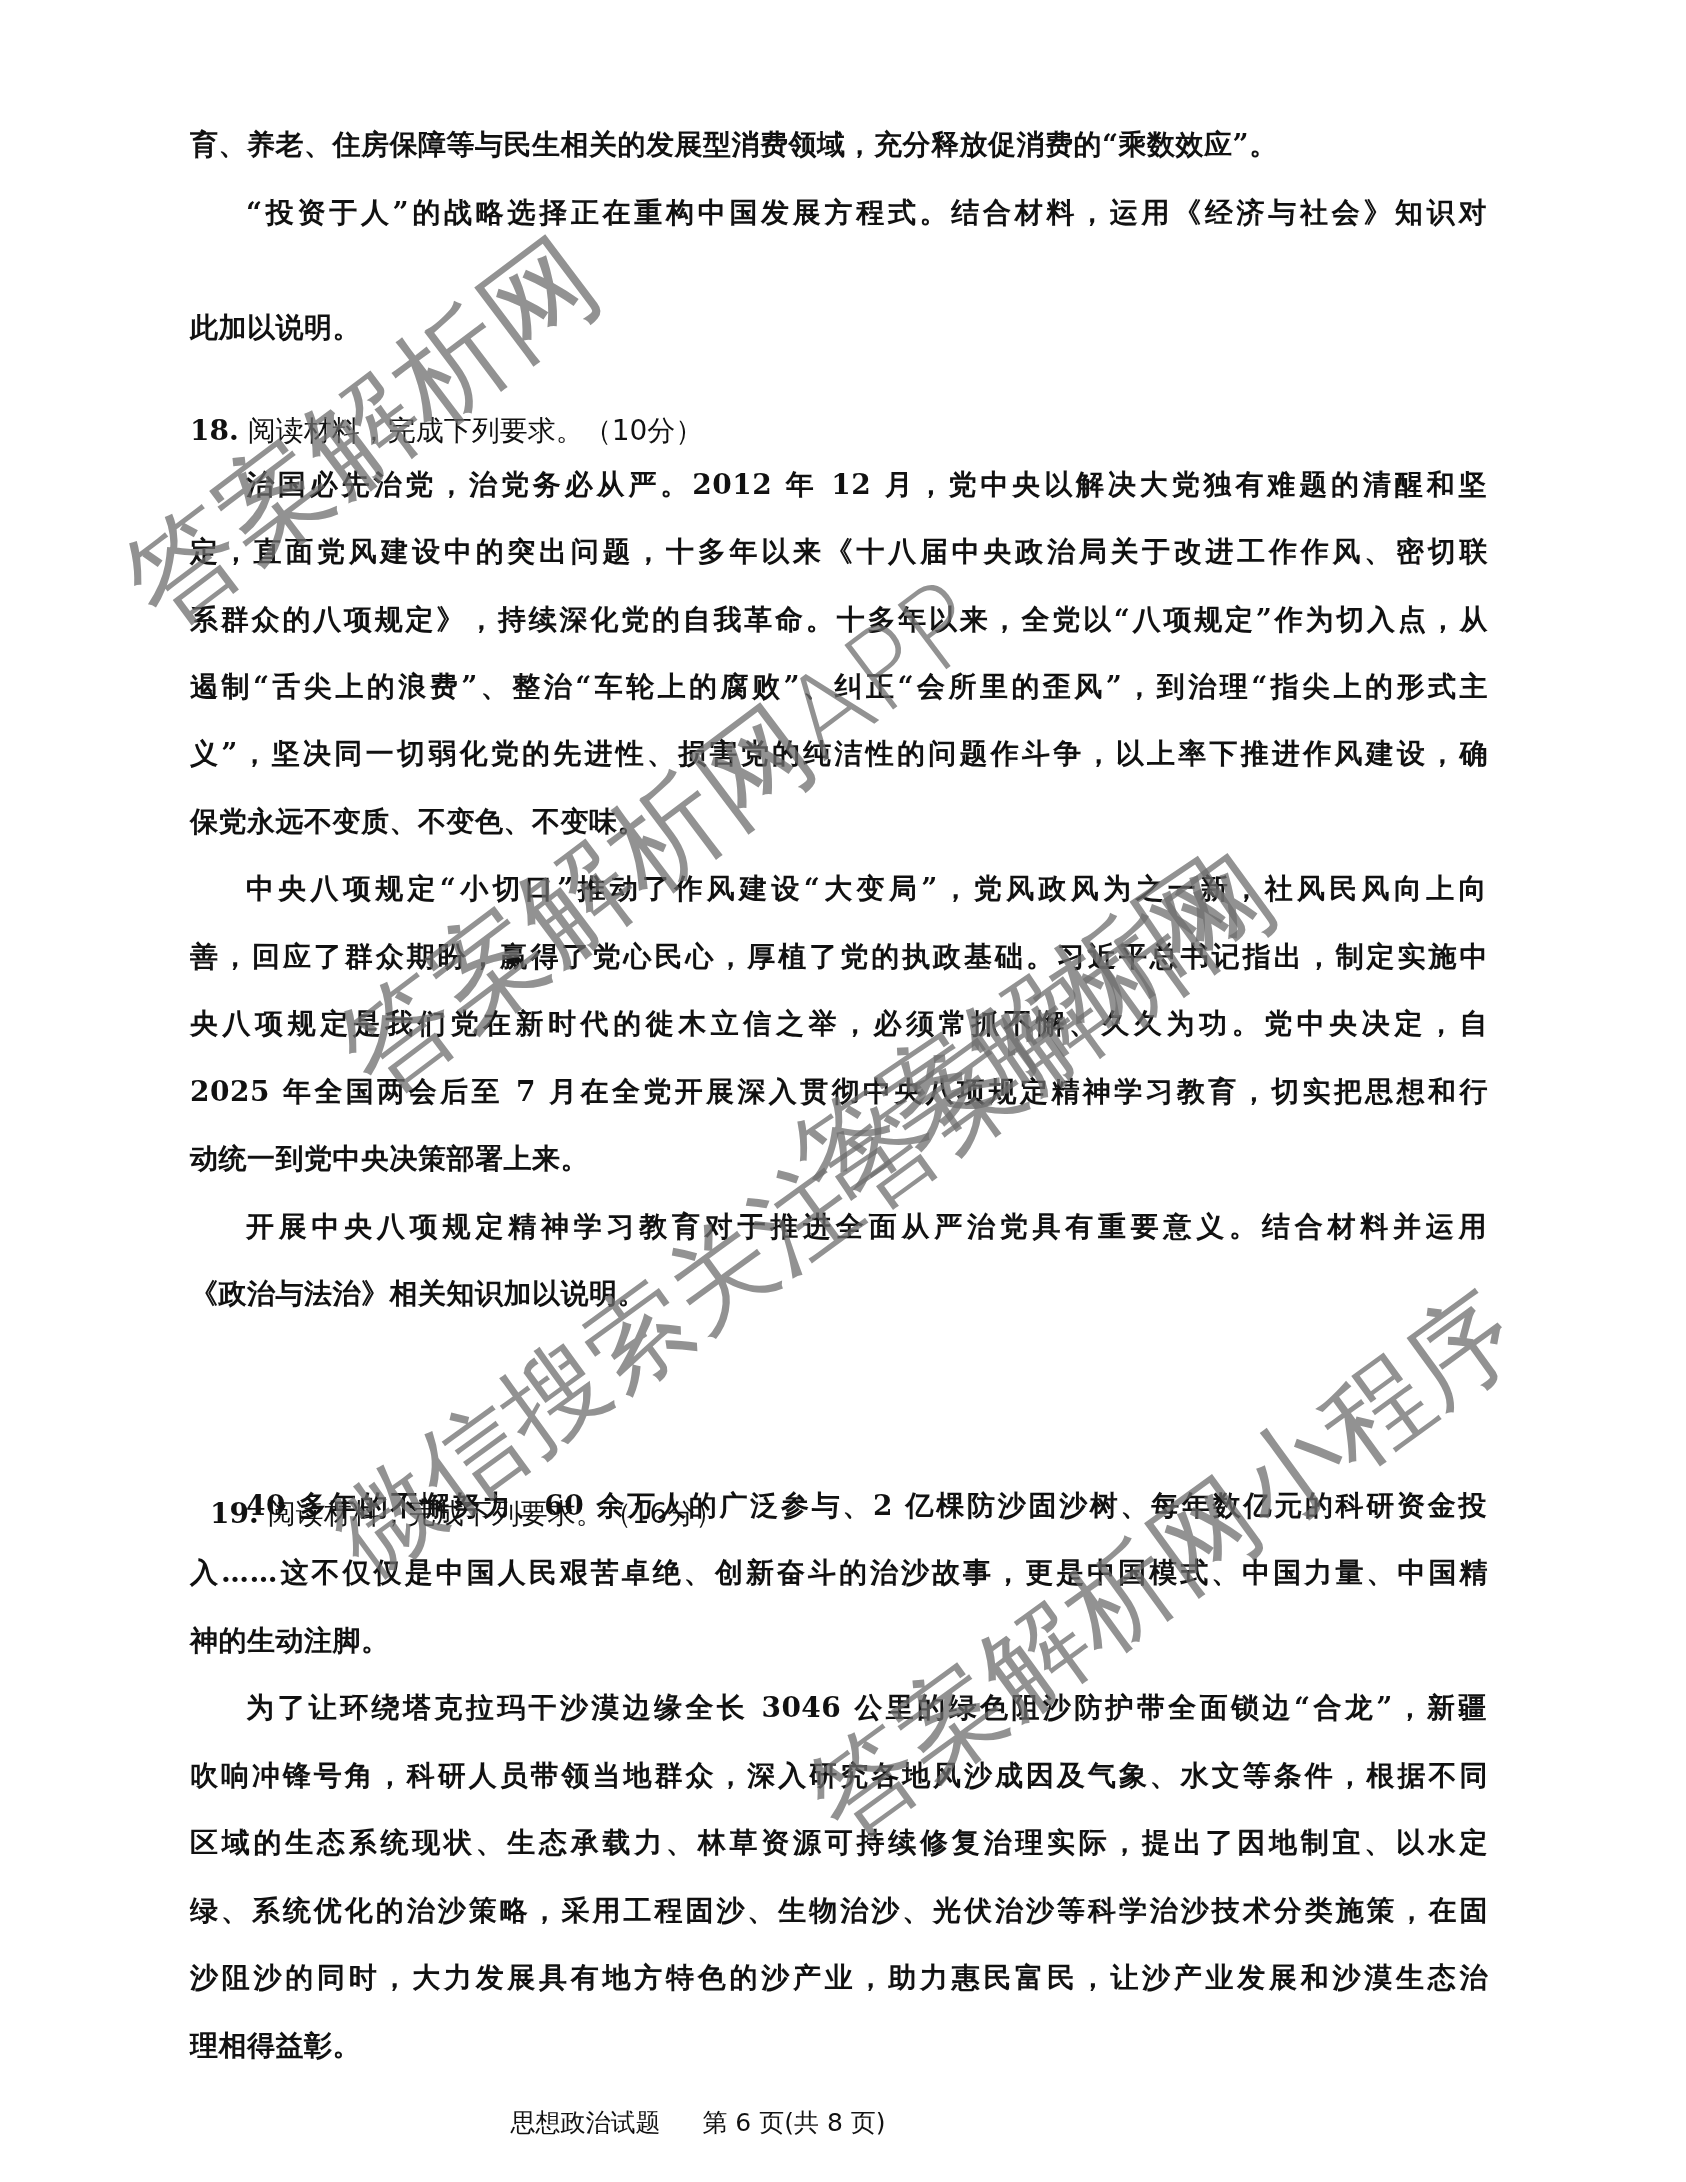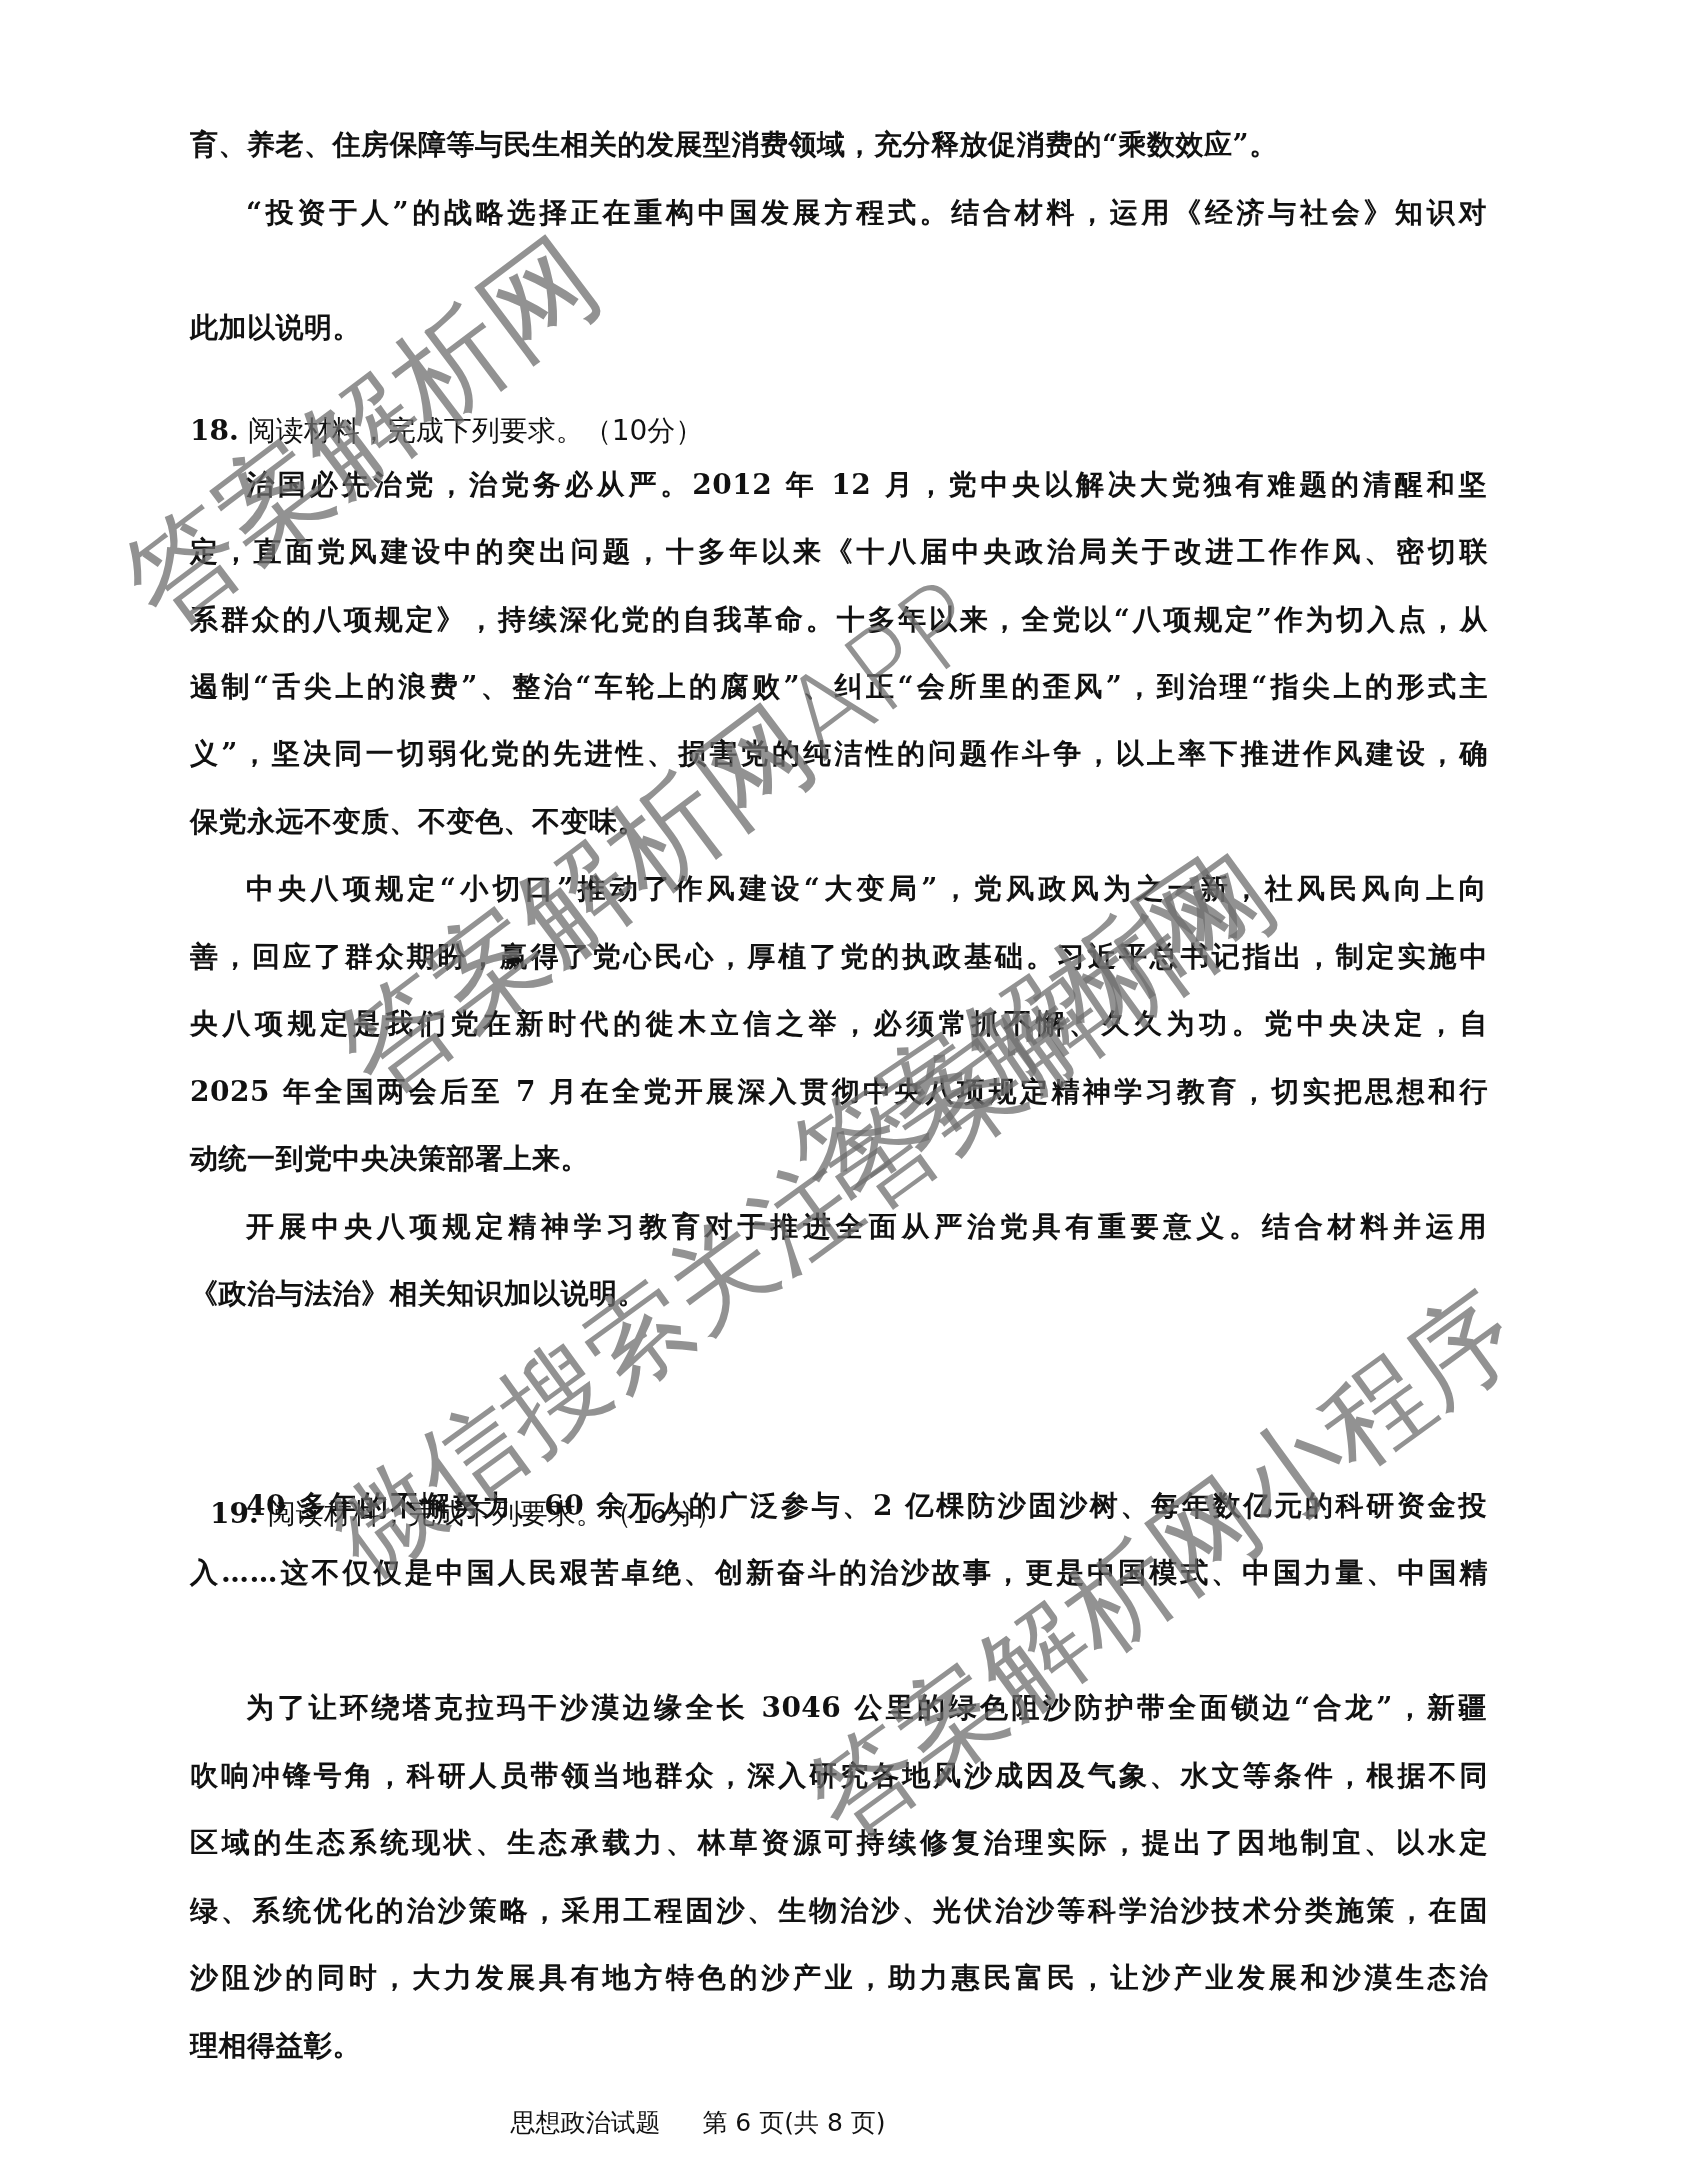--- a/index.html
+++ b/index.html
@@ -46,20 +46,21 @@
   <div class="line last" style="top:1140px;">动统一到党中央决策部署上来。</div>
   <div class="line indent" style="top:1208px;">开展中央八项规定精神学习教育对于推进全面从严治党具有重要意义。结合材料并运用</div>
   <div class="line last" style="top:1275px;">《政治与法治》相关知识加以说明。</div>
 
   <div class="qhead" style="top:1495px;margin-left:20px;">
     <span class="num">19.</span>
     <span>阅读材料，完成下列要求。（16分）</span>
   </div>
   <div class="line indent" style="top:1487px;">40 多年的不懈努力、60 余万人的广泛参与、2 亿棵防沙固沙树、每年数亿元的科研资金投</div>
   <div class="line" style="top:1554px;">入……这不仅仅是中国人民艰苦卓绝、创新奋斗的治沙故事，更是中国模式、中国力量、中国精</div>
+  <div class="line last" style="top:1622px;">神的生动注脚。</div>
   <div class="line indent" style="top:1689px;">为了让环绕塔克拉玛干沙漠边缘全长 3046 公里的绿色阻沙防护带全面锁边“合龙”，新疆</div>
   <div class="line" style="top:1757px;">吹响冲锋号角，科研人员带领当地群众，深入研究各地风沙成因及气象、水文等条件，根据不同</div>
   <div class="line" style="top:1824px;">区域的生态系统现状、生态承载力、林草资源可持续修复治理实际，提出了因地制宜、以水定</div>
   <div class="line" style="top:1892px;">绿、系统优化的治沙策略，采用工程固沙、生物治沙、光伏治沙等科学治沙技术分类施策，在固</div>
   <div class="line" style="top:1959px;">沙阻沙的同时，大力发展具有地方特色的沙产业，助力惠民富民，让沙产业发展和沙漠生态治</div>
   <div class="line last" style="top:2027px;">理相得益彰。</div>
 
   <div class="footer">
     <span>思想政治试题</span>
     <span style="display:inline-block;width:26px;"></span>

